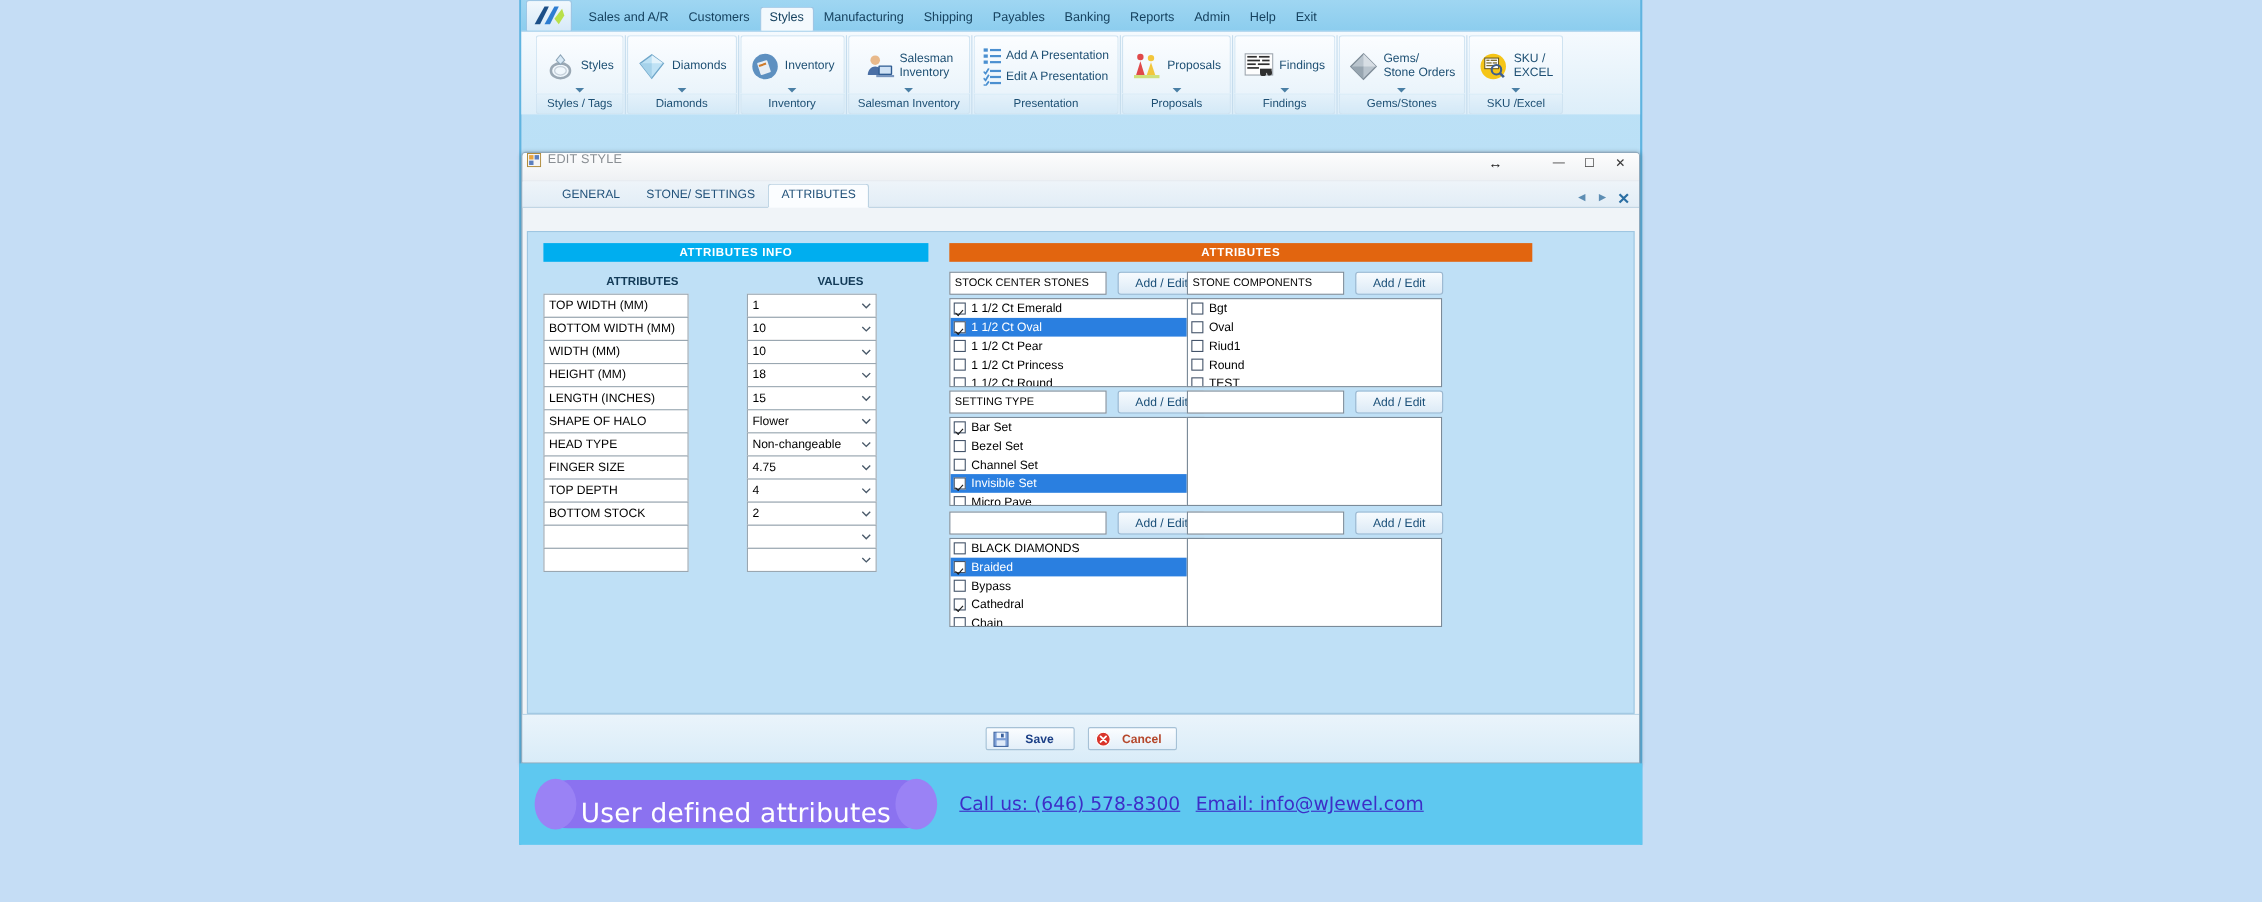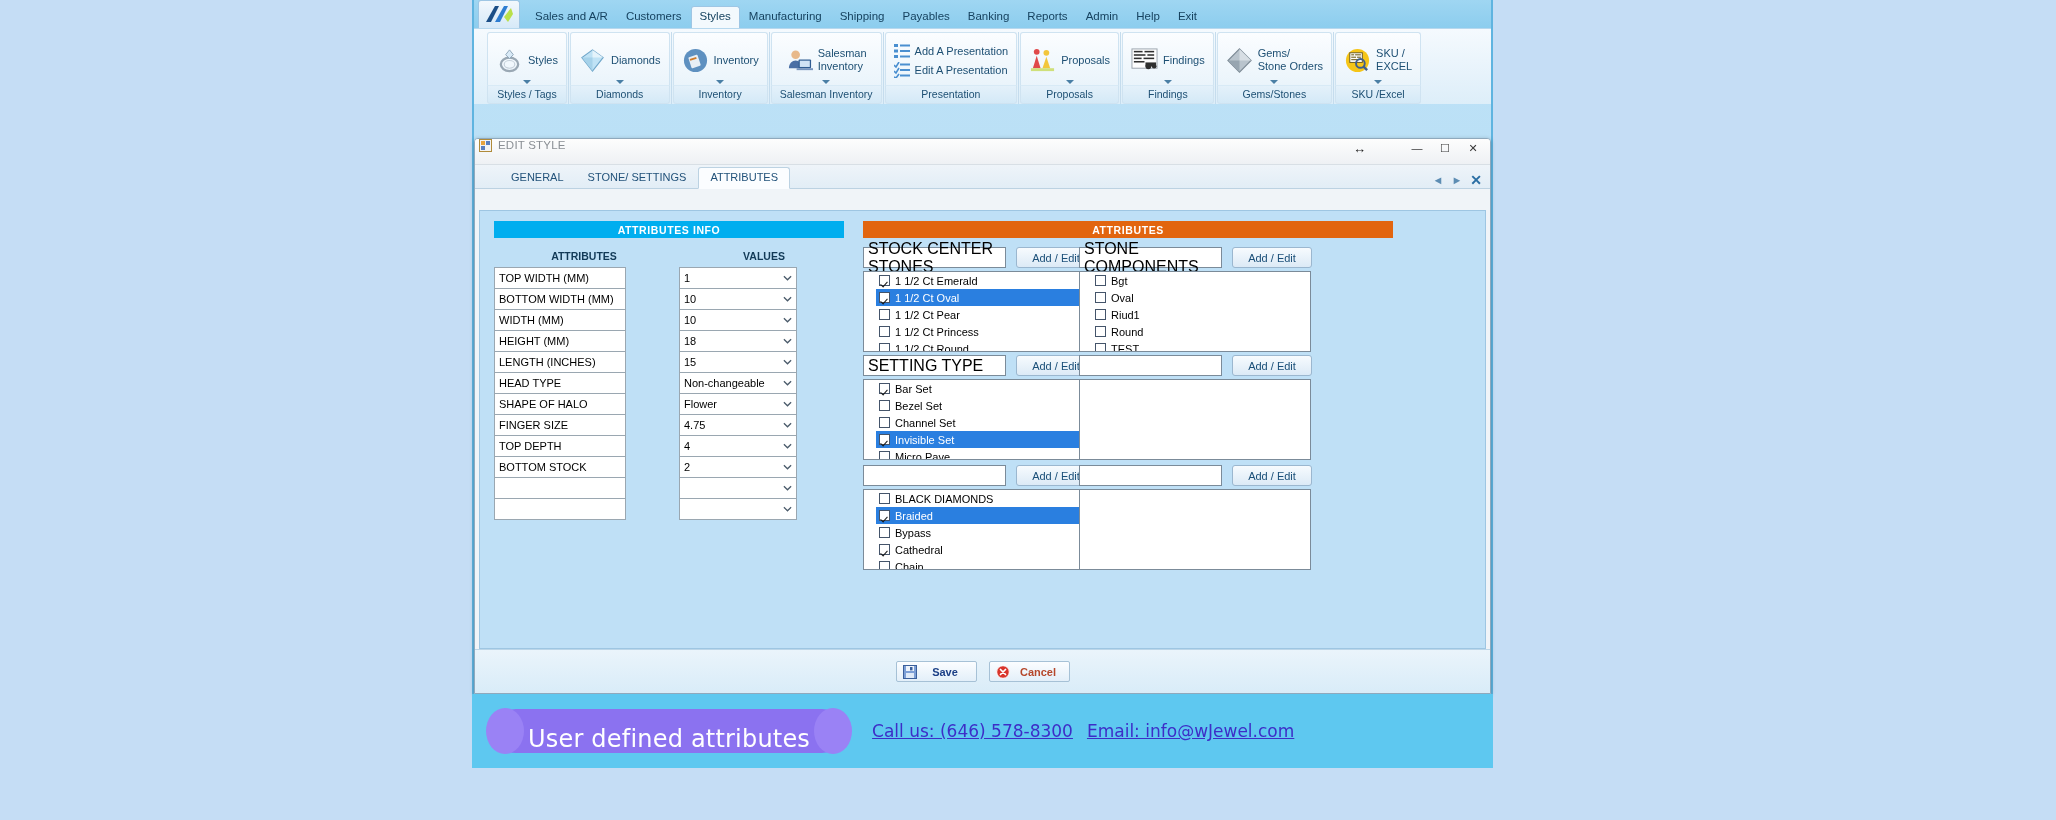--- a/index.html
+++ b/index.html
@@ -157,30 +157,30 @@
     position:absolute;right:4px;top:50%;transform:translateY(-50%);
     width:9px;height:9px;
   }
 
   
   #attrs-panel{position:absolute;left:383px;top:10px;width:530px;}
   .ablock{position:absolute;}
   .acap{display:flex;align-items:center;gap:10px;}
   .acap-input{
     width:143px;height:21px;background:#fff;border:1px solid #7b8b99;
-    font-size:16px;color:#000;display:flex;align-items:center;padding:0 4px;
+    font-size:10px;color:#000;display:flex;align-items:center;padding:0 4px;
   }
   .addedit{
     width:80px;height:21px;border:1px solid #9bb7cf;border-radius:3px;
     background:linear-gradient(#f7fbfe,#dceaf6);
     font-size:11px;color:#1a4f78;display:flex;align-items:center;justify-content:center;
   }
   .alist{
     margin-top:3px;width:232px;height:81px;background:#fff;border:1px solid #7b8b99;
-    position:relative;overflow:hidden;padding-left:12px;
+    position:relative;overflow:hidden;
   }
   .lrow{
     display:flex;align-items:center;height:17px;padding-left:3px;gap:5px;
     font-size:11px;color:#000;
   }
   .lrow.sel{background:#2a7fe0;color:#fff;width:215px;}
   .cb{
     width:11px;height:11px;background:#fff;border:1px solid #44546a;flex:none;
     position:relative;
   }
@@ -515,32 +515,32 @@
           <div class="attr-row">
             <div class="attr-name">LENGTH (INCHES)</div>
             <div class="attr-val">
               <span>15</span>
               <svg class="chev" viewBox="0 0 10 10">
                 <path d="M1 3 L5 7 L9 3" stroke="#4a5a6a" stroke-width="1.4" fill="none"></path>
               </svg>
             </div>
           </div>
           <div class="attr-row">
+            <div class="attr-name">SHAPE OF HALO</div>
+            <div class="attr-val">
+              <span>Flower</span>
+              <svg class="chev" viewBox="0 0 10 10">
+                <path d="M1 3 L5 7 L9 3" stroke="#4a5a6a" stroke-width="1.4" fill="none"></path>
+              </svg>
+            </div>
+          </div>
+          <div class="attr-row">
             <div class="attr-name">HEAD TYPE</div>
             <div class="attr-val">
               <span>Non-changeable</span>
-              <svg class="chev" viewBox="0 0 10 10">
-                <path d="M1 3 L5 7 L9 3" stroke="#4a5a6a" stroke-width="1.4" fill="none"></path>
-              </svg>
-            </div>
-          </div>
-          <div class="attr-row">
-            <div class="attr-name">SHAPE OF HALO</div>
-            <div class="attr-val">
-              <span>Flower</span>
               <svg class="chev" viewBox="0 0 10 10">
                 <path d="M1 3 L5 7 L9 3" stroke="#4a5a6a" stroke-width="1.4" fill="none"></path>
               </svg>
             </div>
           </div>
           <div class="attr-row">
             <div class="attr-name">FINGER SIZE</div>
             <div class="attr-val">
               <span>4.75</span>
               <svg class="chev" viewBox="0 0 10 10">

